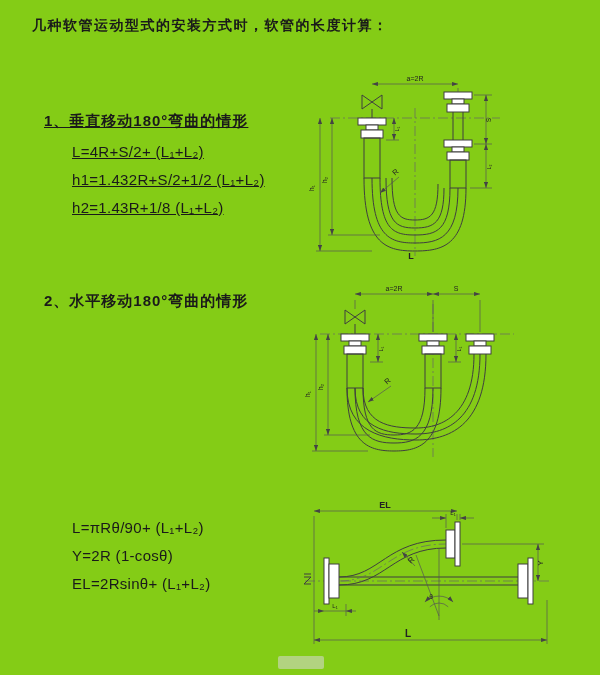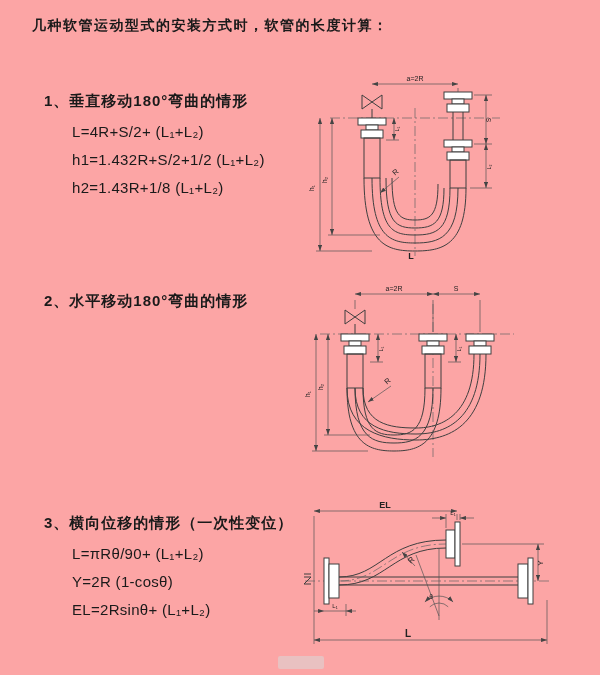--- a/index.html
+++ b/index.html
@@ -1,17 +1,17 @@
 <!DOCTYPE html>
 <html><head>
 <meta charset="utf-8">
 <style>
   html,body { margin:0; padding:0; background:#ffffff; }
   .page {
-    position:relative; width:600px; height:675px; background:#fca5a5;
+    position:relative; width:600px; height:675px; background:#84cc16;
     font-family:"Liberation Sans","DejaVu Sans",sans-serif; color:#1a1a1a; overflow:hidden;
   }
   .title {
     position:absolute; left:32px; top:17px; margin:0;
     font-size:14px; font-weight:700; letter-spacing:1.5px;
   }
   .tblock { position:absolute; }
   .tblock h2 { margin:0 0 7px 0; font-size:15px; font-weight:700; letter-spacing:1px; }
   .formulas { margin-left:28px; font-size:15px; line-height:28px; letter-spacing:0.3px; font-weight:500; }
   .diagram { position:absolute; }
@@ -25,21 +25,21 @@
     background:#d9d9d9; opacity:0.55; border-radius:2px;
   }
 </style>
 </head>
 <body>
 
 <div class="page">
 
   <h1 class="title">几种软管运动型式的安装方式时，软管的长度计算：</h1>
 
-  <div class="tblock" style="left:44px; top:92px;">
+  <div class="tblock" style="left:44px; top:112px;text-decoration:underline;">
     <h2>1、垂直移动180°弯曲的情形</h2>
     <div class="formulas">
       <div>L=4R+S/2+ (L₁+L₂)</div>
       <div>h1=1.432R+S/2+1/2 (L₁+L₂)</div>
       <div>h2=1.43R+1/8 (L₁+L₂)</div>
     </div>
   </div>
 
   <svg class="diagram" style="left:300px; top:70px;" width="220" height="190" viewBox="0 0 220 190">
     <defs>
@@ -180,21 +180,20 @@
       <line class="dim" x1="158" y1="52" x2="158" y2="80" marker-start="url(#d2a)" marker-end="url(#d2a)"></line>
       <line class="dim" x1="150" y1="80" x2="163" y2="80"></line>
       <text x="163" y="67" font-size="5.5" text-anchor="middle" transform="rotate(-90 163 67)">L₁</text>
 
       <line class="dim" x1="93" y1="104" x2="70" y2="120" marker-end="url(#d2a)"></line>
       <text x="91" y="101" font-size="7.5" text-anchor="middle" transform="rotate(-40 91 101)">R</text>
     </g>
   </svg>
 
   <div class="tblock" style="left:44px; top:514px;">
-    <h2>3、横向位移的情形（一次性变位）</h2>
     <div class="formulas">
       <div>L=πRθ/90+ (L₁+L₂)</div>
       <div>Y=2R (1-cosθ)</div>
       <div>EL=2Rsinθ+ (L₁+L₂)</div>
     </div>
   </div>
 
   <svg class="diagram" style="left:300px; top:498px;" width="260" height="160" viewBox="0 0 260 160">
     <defs>
       <marker id="d3a" markerWidth="9" markerHeight="6" refX="8.5" refY="3" orient="auto-start-reverse">

